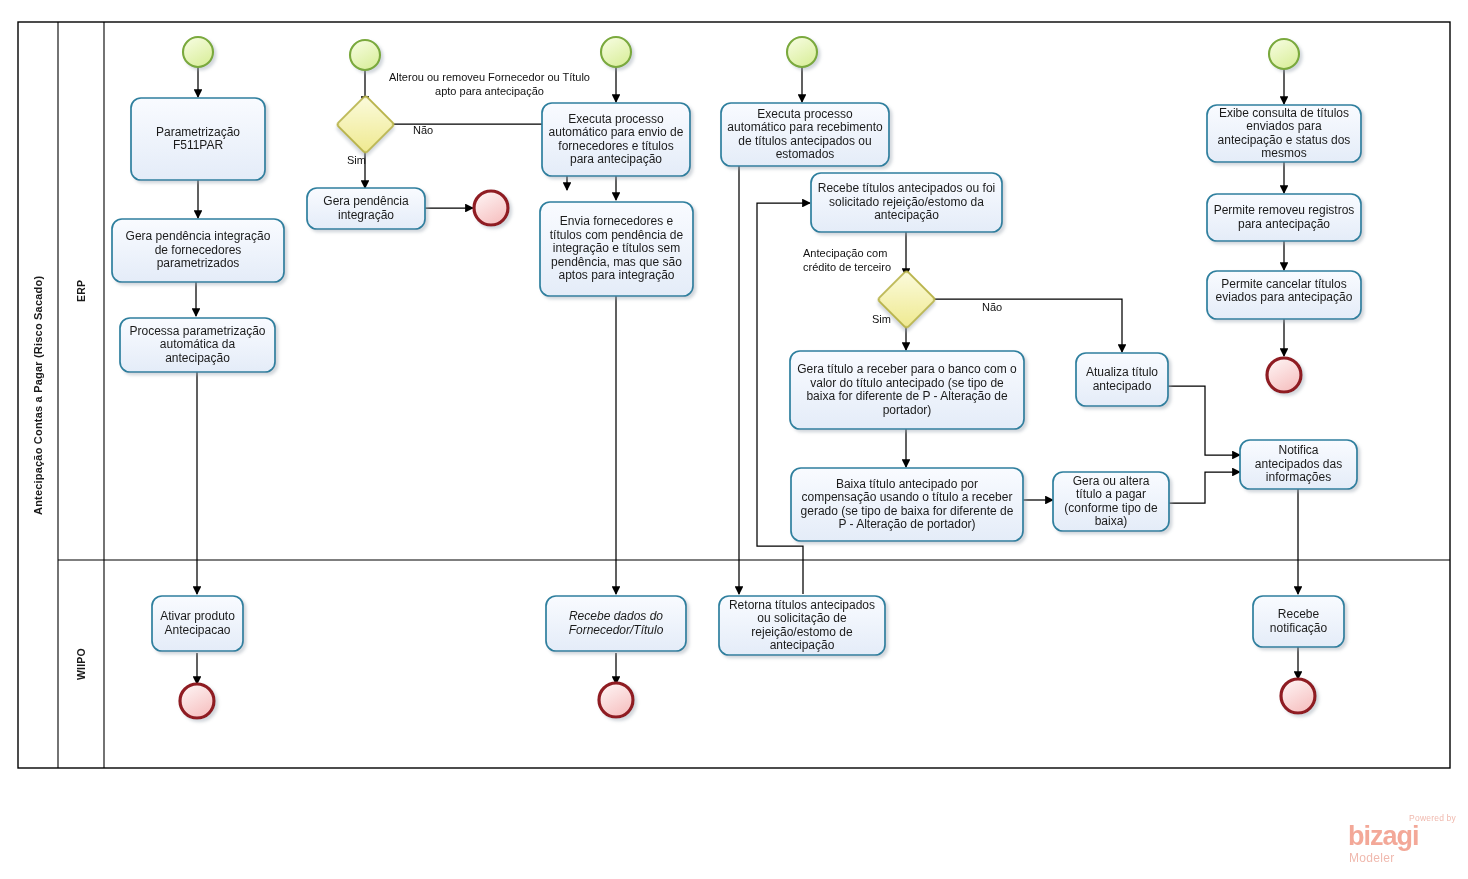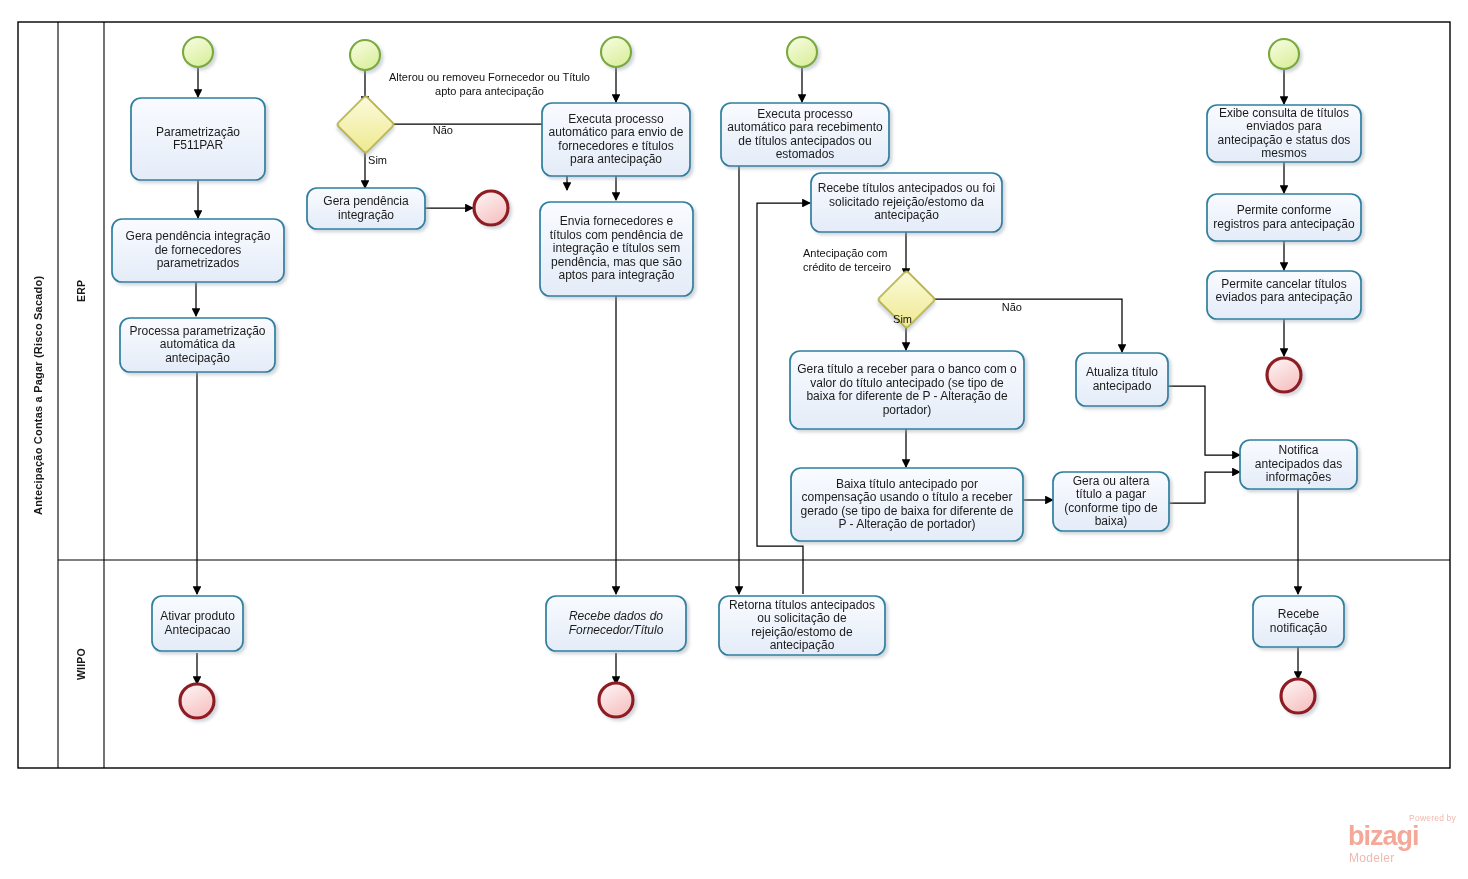--- a/index.html
+++ b/index.html
@@ -15,21 +15,21 @@
   .poolLabel{font-size:11px;}
   .laneLabel{font-size:10.5px;}
   .taskLabel{
     position:absolute;display:flex;align-items:center;justify-content:center;
     text-align:center;color:#1b1b1b;font-size:12px;line-height:13.5px;
     font-family:"Liberation Sans",sans-serif;pointer-events:none;
     padding:0 6px;box-sizing:border-box;
   }
   .edgeLabel{
     position:absolute;color:#111;font-size:11px;line-height:13.5px;
-    text-align:right;font-family:"Liberation Sans",sans-serif;white-space:pre-line;
+    text-align:left;font-family:"Liberation Sans",sans-serif;white-space:pre-line;
   }
   .logo{position:absolute;right:8px;bottom:10px;width:112px;height:56px;
         font-family:Liberation Sans, sans-serif;text-align:right;}
   .logo .pw{position:absolute;right:4px;top:0;font-size:8.5px;color:#f0b9ae;letter-spacing:.2px;}
   .logo .big{position:absolute;left:0;top:10px;font-size:27px;color:#f3a898;font-weight:bold;letter-spacing:-1px;line-height:27px;}
   .logo .md{position:absolute;left:1px;top:38px;font-size:12px;color:#f0b9ae;letter-spacing:.3px;}
 </style>
 </head>
 <body>
 
@@ -175,21 +175,21 @@
 <div class="taskLabel" style="left:542px;top:103px;width:148px;height:73px;">Executa processo automático para envio de fornecedores e títulos para antecipação</div>
 <div class="taskLabel" style="left:540px;top:202px;width:153px;height:94px;">Envia fornecedores e títulos com pendência de integração e títulos sem pendência, mas que são aptos para integração</div>
 <div class="taskLabel" style="left:811px;top:173px;width:191px;height:59px;">Recebe títulos antecipados ou foi solicitado rejeição/estomo da antecipação</div>
 <div class="taskLabel" style="left:721px;top:103px;width:168px;height:63px;">Executa processo automático para recebimento de títulos antecipados ou estomados</div>
 <div class="taskLabel" style="left:790px;top:351px;width:234px;height:78px;">Gera título a receber para o banco com o valor do título antecipado (se tipo de baixa for diferente de P - Alteração de portador)</div>
 <div class="taskLabel" style="left:791px;top:468px;width:232px;height:73px;">Baixa título antecipado por compensação usando o título a receber gerado (se tipo de baixa for diferente de P - Alteração de portador)</div>
 <div class="taskLabel" style="left:1076px;top:353px;width:92px;height:53px;">Atualiza título antecipado</div>
 <div class="taskLabel" style="left:1053px;top:472px;width:116px;height:59px;">Gera ou altera título a pagar (conforme tipo de baixa)</div>
 <div class="taskLabel" style="left:1240px;top:440px;width:117px;height:49px;">Notifica antecipados das informações</div>
 <div class="taskLabel" style="left:1207px;top:105px;width:154px;height:57px;">Exibe consulta de títulos enviados para antecipação e status dos mesmos</div>
-<div class="taskLabel" style="left:1207px;top:194px;width:154px;height:47px;">Permite conforme registros para antecipação</div>
+<div class="taskLabel" style="left:1207px;top:194px;width:154px;height:47px;">Permite removeu registros para antecipação</div>
 <div class="taskLabel" style="left:1207px;top:271px;width:154px;height:40px;">Permite cancelar títulos eviados para antecipação</div>
 <div class="taskLabel" style="left:152px;top:596px;width:91px;height:55px;">Ativar produto Antecipacao</div>
 <div class="taskLabel" style="left:546px;top:596px;width:140px;height:55px;font-style:italic;">Recebe dados  do Fornecedor/Título</div>
 <div class="taskLabel" style="left:719px;top:596px;width:166px;height:59px;">Retorna títulos antecipados ou solicitação de rejeição/estomo de antecipação</div>
 <div class="taskLabel" style="left:1253px;top:596px;width:91px;height:51px;">Recebe notificação</div>
 
 <div class="edgeLabel" style="left:382px;top:71px;width:215px;text-align:center;">Alterou ou removeu Fornecedor ou Título apto para antecipação</div>
 <div class="edgeLabel" style="left:413px;top:124px;width:40px;">Não</div>
 <div class="edgeLabel" style="left:347px;top:154px;width:40px;">Sim</div>
 

